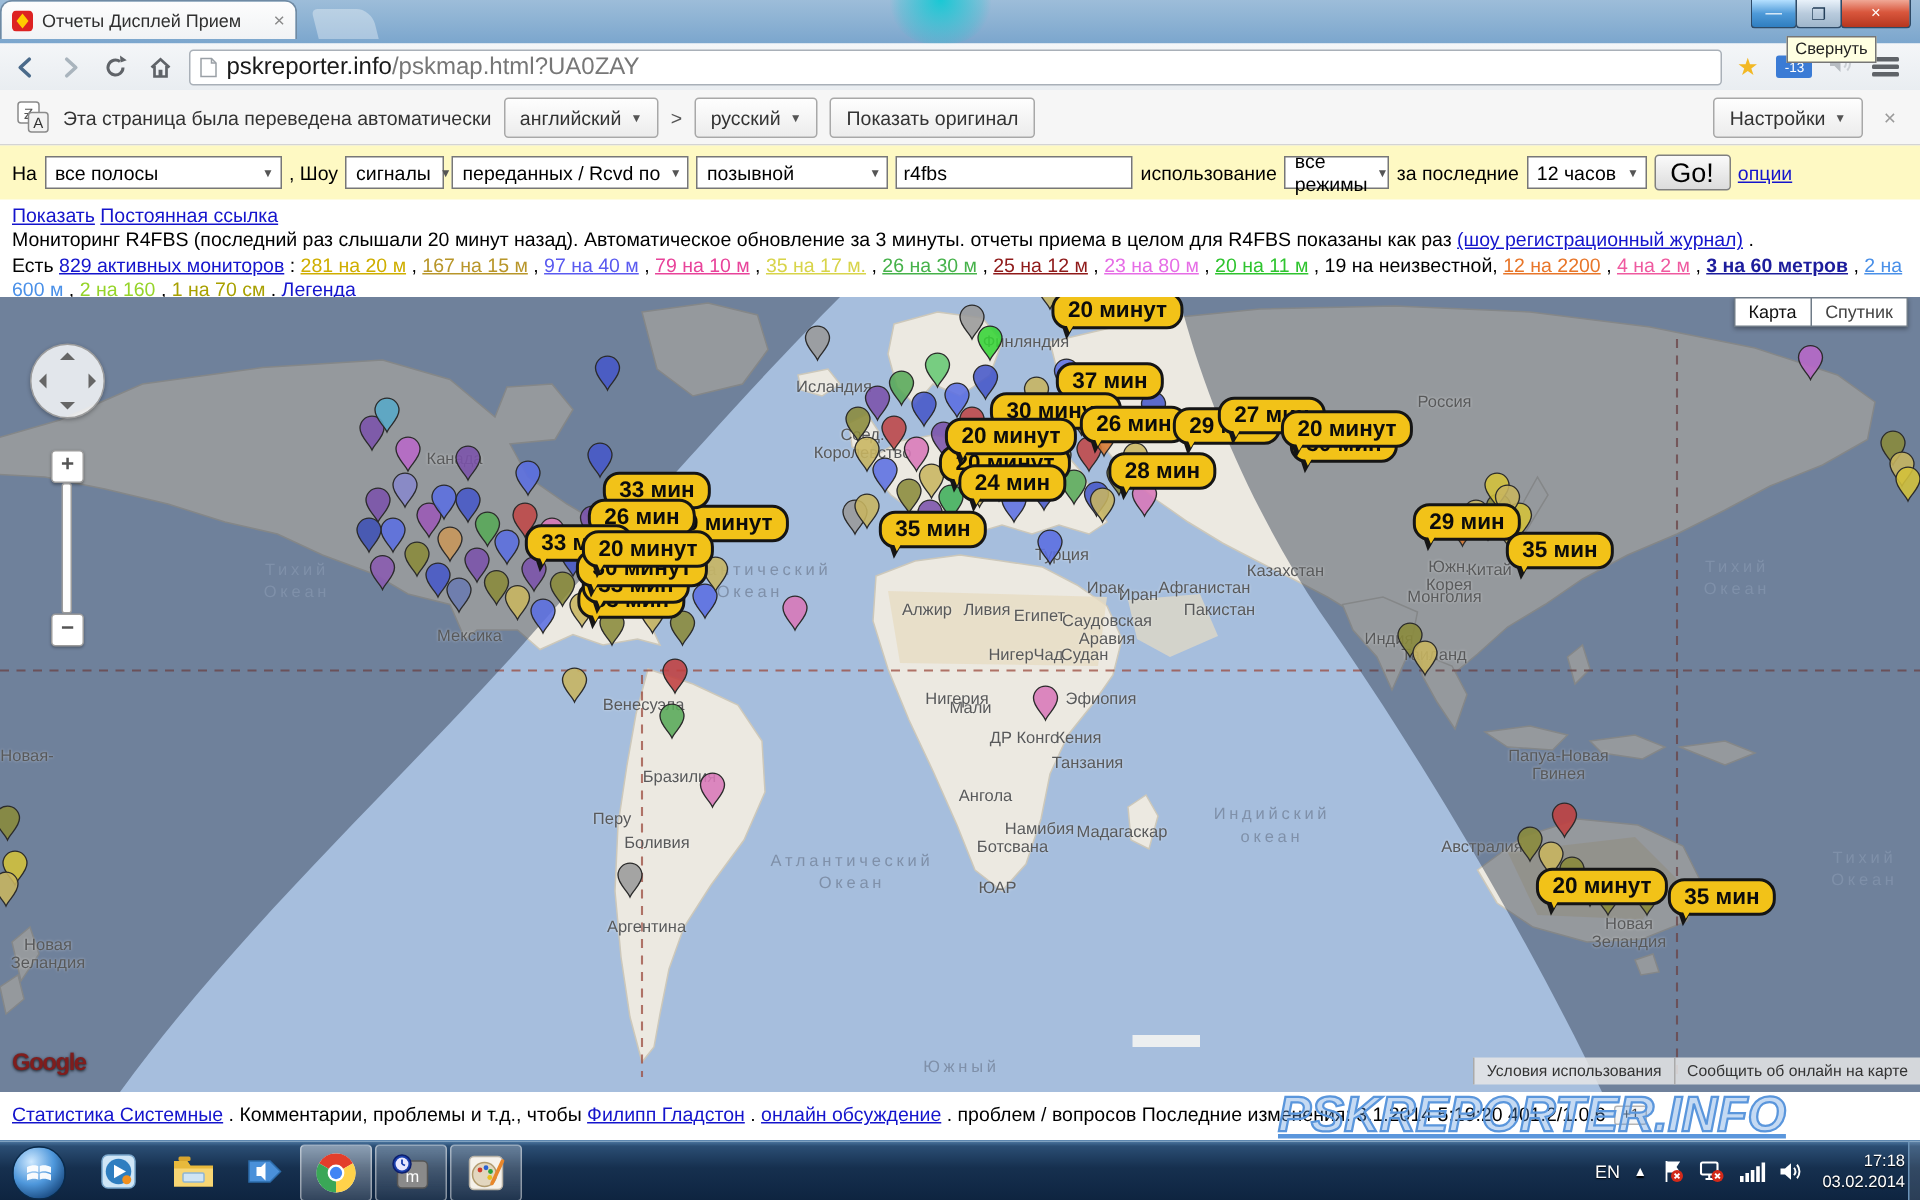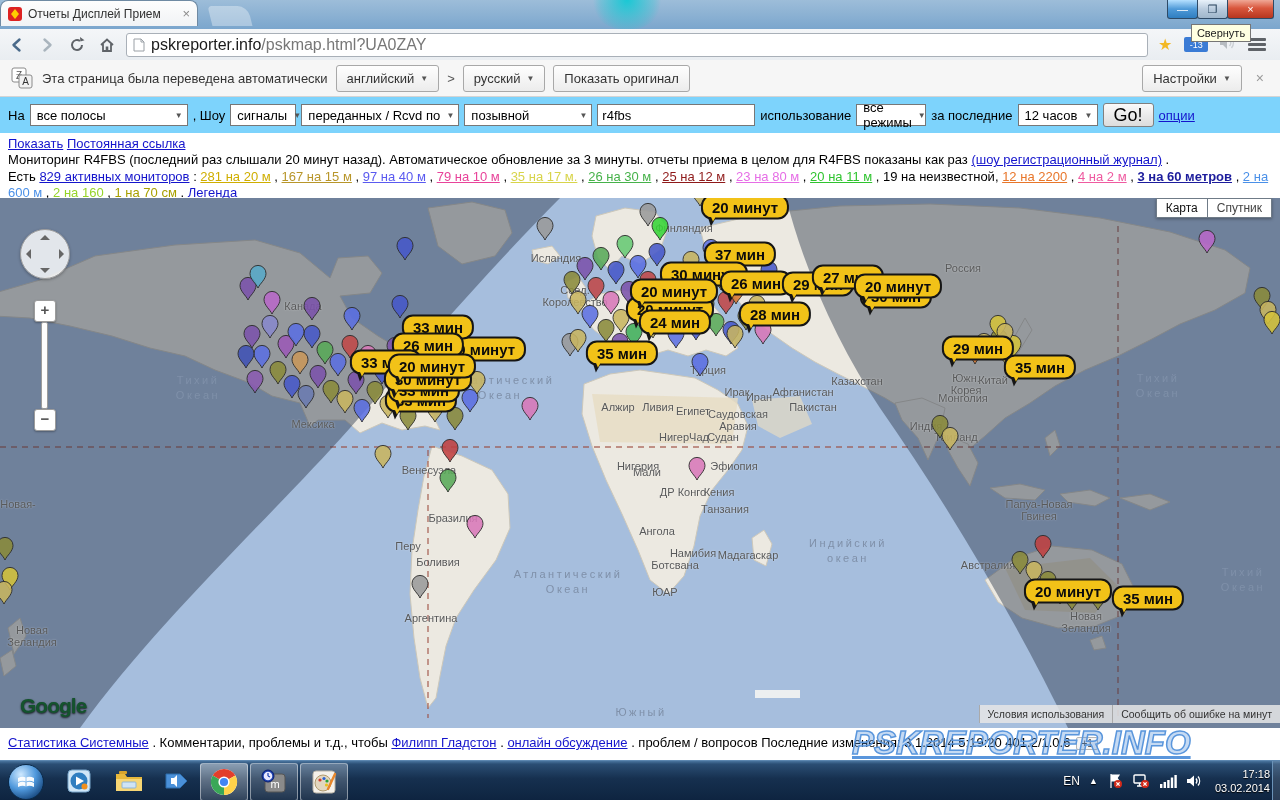--- a/index.html
+++ b/index.html
@@ -44,21 +44,21 @@
     font-size:11px;color:#222;display:flex;align-items:center;justify-content:center;z-index:60;}
   
   .trbar{left:0;top:60px;width:1280px;height:37px;background:#f6f6f6;border-bottom:1px solid #d4d4d4;
     display:flex;align-items:center;gap:8px;padding:0 10px;box-sizing:border-box;}
   .trmsg{font-size:13px;color:#333;}
   .tbtn{background:linear-gradient(#fefefe,#ececec);border:1px solid #a8a8a8;border-radius:3px;
     padding:5px 10px;font-size:13px;color:#333;display:flex;align-items:center;gap:6px;cursor:pointer;}
   .car{font-size:8px;color:#555;}
   .tr-close{color:#9a9a9a;font-size:14px;margin:0 6px;}
   
-  .fbar{left:0;top:97px;width:1280px;height:36px;background:#7dd3fc;display:flex;align-items:center;
+  .fbar{left:0;top:97px;width:1280px;height:36px;background:#fef9c3;display:flex;align-items:center;
     gap:5px;padding:0 8px;box-sizing:border-box;font-size:13px;color:#000;}
   .sel{display:inline-flex;align-items:center;justify-content:space-between;height:22px;
     border:1px solid #777;background:#fff;padding:0 4px 0 6px;box-sizing:border-box;cursor:pointer;}
   .sel .car{margin-left:6px;}
   .txtin{height:20px;border:1px solid #777;font-size:13px;padding:0 4px;font-family:inherit;}
   .gobtn{height:24px;border:1px solid #808080;background:linear-gradient(#fafafa,#dcdcdc);
     border-radius:3px;padding:0 10px;font-size:18px;cursor:pointer;}
   
   .status{left:0;top:133px;width:1272px;padding:3px 0 0 8px;font-size:13px;line-height:16.4px;color:#000;}
   .status a{color:#1414cc;}
@@ -83,21 +83,21 @@
   .pan i{position:absolute;border:5px solid transparent;}
   .pan .n{left:19px;top:5px;border-bottom-color:#666;border-top-width:0;}
   .pan .s{left:19px;bottom:5px;border-top-color:#666;border-bottom-width:0;}
   .pan .w{top:19px;left:5px;border-right-color:#666;border-left-width:0;}
   .pan .e{top:19px;right:5px;border-left-color:#666;border-right-width:0;}
   .zbtn{position:absolute;left:34px;width:20px;height:20px;background:#fff;border:1px solid #9c9c9c;
     border-radius:3px;color:#555;font-weight:bold;font-size:15px;text-align:center;line-height:18px;cursor:pointer;
     box-shadow:0 1px 2px rgba(0,0,0,.3);}
   .ztrack{position:absolute;left:41px;top:124px;width:5px;height:85px;background:#fdfdfd;
     border:1px solid #9c9c9c;border-radius:2px;}
-  .glogo{position:absolute;left:20px;bottom:10px;font-size:21px;font-weight:bold;color:#14532d;
+  .glogo{position:absolute;left:8px;bottom:10px;font-size:16px;font-weight:bold;color:#7f1d1d;
     letter-spacing:-1px;text-shadow:0 1px 2px rgba(0,0,0,.8);}
   .mcopy{position:absolute;right:0;bottom:5px;display:flex;background:rgba(230,230,230,0.85);
     font-size:10.5px;color:#333;}
   .mcopy span{padding:3px 8px;border-left:1px solid #aaa;cursor:pointer;}
   
   .pfoot{left:0;top:728px;width:1280px;height:32px;background:#fff;font-size:13px;color:#000;
     padding:7px 0 0 8px;box-sizing:border-box;white-space:nowrap;}
   .pfoot a{color:#1414cc;}
   .plusbadge{display:inline-block;margin-left:6px;border:1px solid #b5b5b5;border-radius:2px;
     font-size:10px;padding:0 4px;color:#444;background:#f5f5f5;vertical-align:middle;}
@@ -534,21 +534,21 @@
   <div class="zbtn" style="top:211px">−</div>
 
   <div class="mtype">
     <span class="mbtn">Карта</span>
     <span class="mbtn">Спутник</span>
   </div>
 
   <div class="glogo">Google</div>
   <div class="mcopy">
     <span>Условия использования</span>
-    <span>Сообщить об ошибке на минут</span>
+    <span>Сообщить об онлайн на карте</span>
   </div>
 </div>
 
 <div class="abs pfoot"><span id="footer-segs"><a class="lnk" href="#">Статистика Системные</a><span> . Комментарии, проблемы и т.д., чтобы </span><a class="lnk" href="#">Филипп Гладстон</a><span> . </span><a class="lnk" href="#">онлайн обсуждение</a><span> . проблем / вопросов Последние изменения: 3.1.2014 5:19:20</span><span>  401.2/1.0.6</span></span><span class="plusbadge">+1</span></div>
 <div class="abs wmark">PSKREPORTER.INFO</div>
 
 <div class="abs taskbar">
   <div class="orb">
     <svg width="20" height="20" viewBox="0 0 20 20">
       <g fill="#fff" opacity="0.95">

